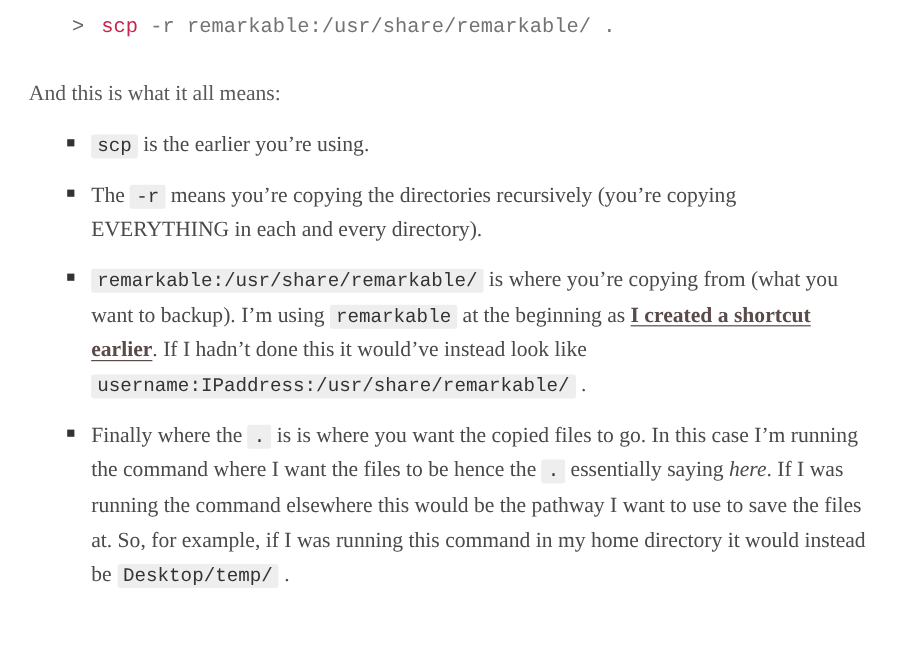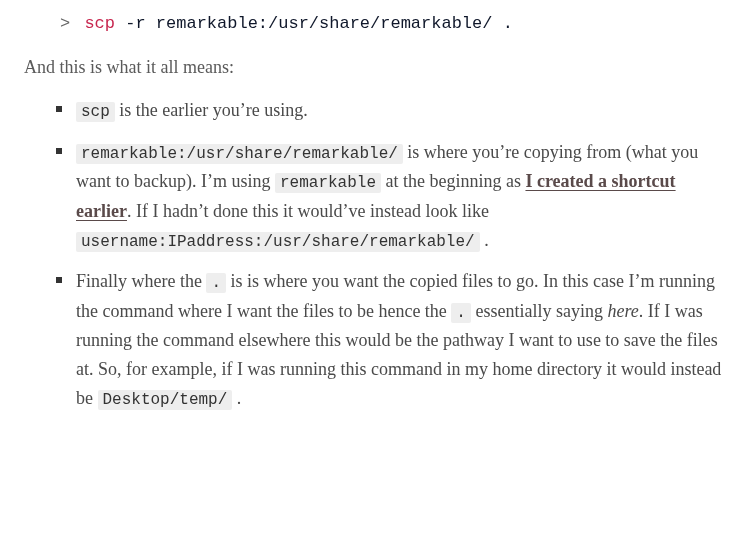--- a/index.html
+++ b/index.html
@@ -33,24 +33,24 @@
     white-space: pre;
   }
   .cmdblock .prompt {
     color: #666;
     padding-right: 4px;
   }
   .cmdblock .cmdname {
     color: var(--command-pink);
   }
   .cmdblock .cmdrest {
-    color: #0f172a;
+    color: #737373;
   }
   p.lead {
-    margin: 2px 0 8px 0;
+    margin: 12px 0 8px 0;
     color: var(--text-light);
   }
   ul.explain {
     list-style: none;
     margin: 0;
     padding: 0 0 0 32px;
   }
   ul.explain > li {
     position: relative;
     padding: 6px 0 6px 20px;
@@ -88,20 +88,23 @@
 <div class="cmdblock"><span class="prompt">&gt;</span> <span class="cmdname">scp</span><span class="cmdrest"> -r remarkable:/usr/share/remarkable/ .</span></div>
 
 <p class="lead">And this is what it all means:</p>
 
 <ul class="explain">
 
   <li>
     <code class="inline">scp</code><span> is the earlier you’re using.</span>
   </li>
 
+  <li>
+    <span>The </span><code class="inline">-r</code><span> means you’re copying the directories recursively (you’re copying EVERYTHING in each and every directory).</span>
+  </li>
 
   <li>
     <code class="inline">remarkable:/usr/share/remarkable/</code><span> is where you’re copying from (what you want to backup). I’m using </span><code class="inline">remarkable</code><span> at the beginning as </span><a class="doclink" href="#">I created a shortcut earlier</a><span>. If I hadn’t done this it would’ve instead look like </span><code class="inline">username:IPaddress:/usr/share/remarkable/</code><span> .</span>
   </li>
 
   <li>
     <span>Finally where the </span><code class="inline">.</code><span> is is where you want the copied files to go. In this case I’m running the command where I want the files to be hence the </span><code class="inline">.</code><span> essentially saying </span><em class="ital">here</em><span>. If I was running the command elsewhere this would be the pathway I want to use to save the files at. So, for example, if I was running this command in my home directory it would instead be </span><code class="inline">Desktop/temp/</code><span> .</span>
   </li>
 
 </ul>

